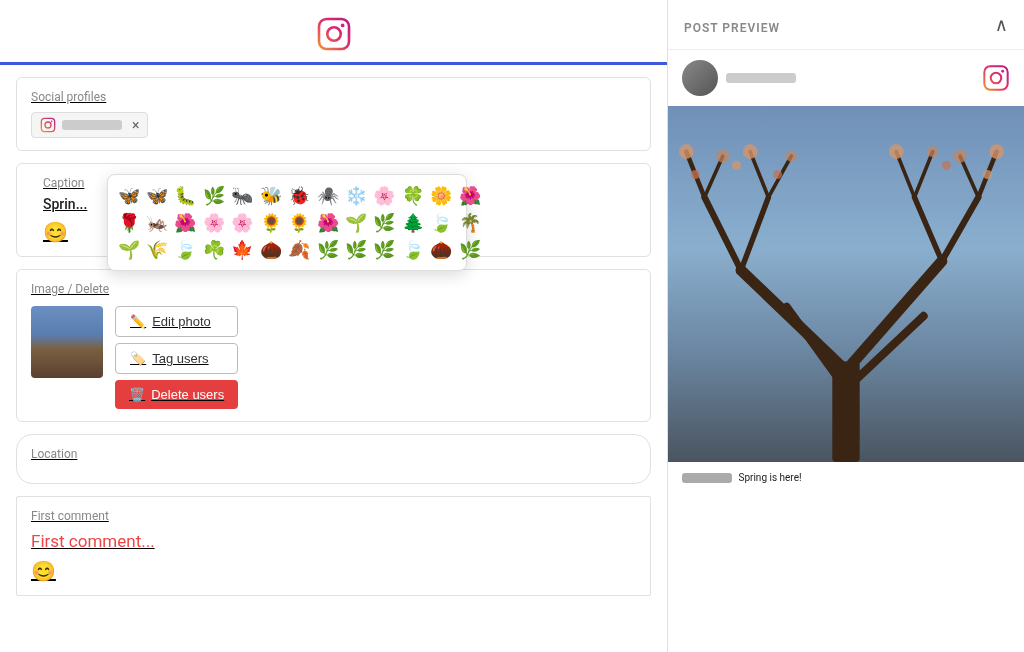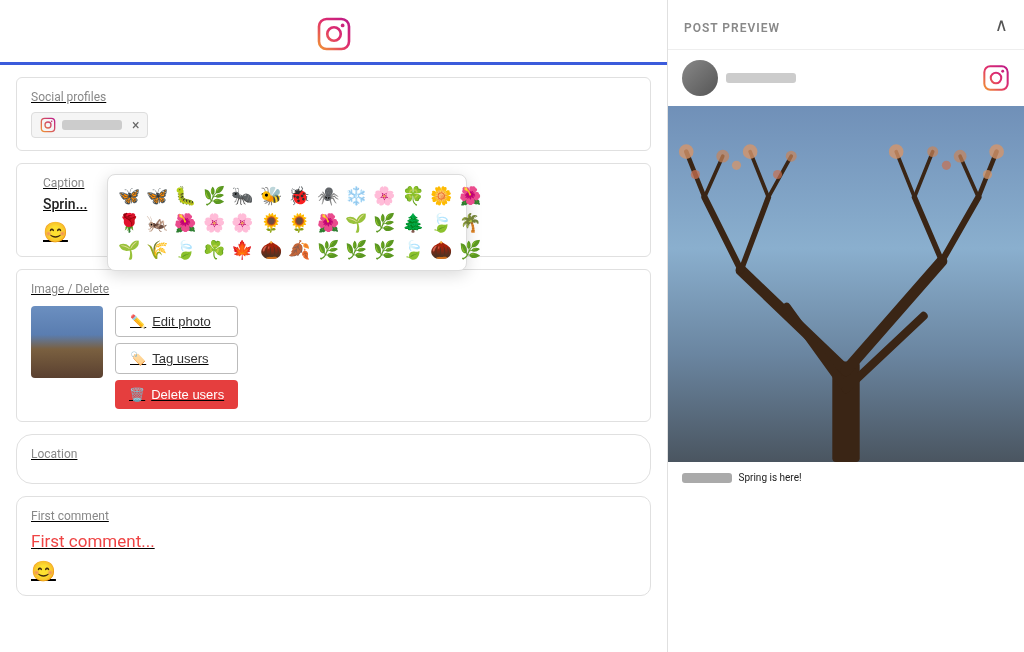--- a/index.html
+++ b/index.html
@@ -220,21 +220,21 @@
 
     .location-select {
       font-size: 14px;
       color: #aaa;
       padding: 6px 0;
     }
 
     
     .comment-section {
       border: 1px solid #e0e0e0;
-      border-radius: 10px;
+      border-radius: 2px;
       margin: 0 16px 12px 16px;
       padding: 12px 14px;
       background: #fff;
     }
 
     .comment-label {
       font-size: 12px;
       color: #888;
       margin-bottom: 8px;
     }

